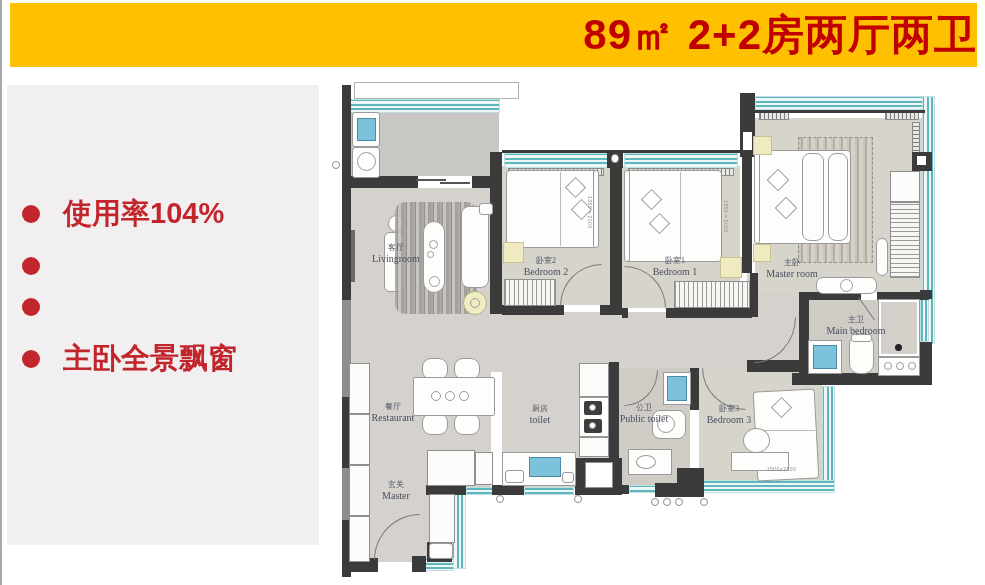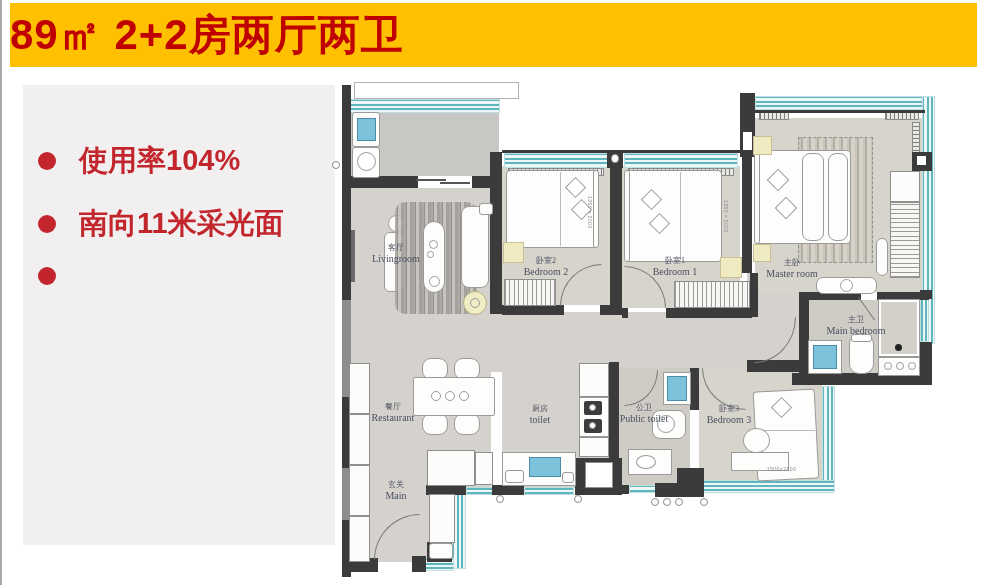--- a/index.html
+++ b/index.html
@@ -1,24 +1,24 @@
 <!DOCTYPE html>
 <html><head>
 <meta charset="utf-8">
 <style>
   html,body{margin:0;padding:0;}
   .page{position:relative;width:985px;height:585px;background:#ffffff;overflow:hidden;
         font-family:"Liberation Sans",sans-serif;border-left:2px solid #a8a8a8;}
   
   .banner{position:absolute;left:8px;top:3px;width:967px;height:64px;background:#FFC000;
-          display:flex;align-items:center;justify-content:flex-start;}
+          display:flex;align-items:center;justify-content:flex-end;}
   .banner-title{color:#C00000;font-size:42px;font-weight:bold;letter-spacing:1px;}
   
-  .features{position:absolute;left:21px;top:85px;width:312px;height:460px;background:#F1EFF0;
-            display:flex;flex-direction:column;gap:23px;padding-top:56px;box-sizing:border-box;}
+  .features{position:absolute;left:5px;top:85px;width:312px;height:460px;background:#F1EFF0;
+            display:flex;flex-direction:column;gap:23px;padding-top:109px;box-sizing:border-box;}
   .feature{display:flex;align-items:center;padding-left:15px;}
   .dot{width:18px;height:18px;border-radius:50%;background:#C2262C;margin-right:23px;flex:0 0 18px;}
   .ftext{color:#C2262C;font-size:29px;font-weight:bold;white-space:nowrap;}
   
   .plan{position:absolute;inset:0;}
   .plan i{position:absolute;display:block;font-style:normal;box-sizing:border-box;}
   .w{background:#3b3b3b;}
   .wg{background:#8d8d8d;}
   .white{background:#ffffff;}
   .fl{background:#d5d2cd;}
@@ -68,24 +68,27 @@
     <span class="banner-title">89㎡ 2+2房两厅两卫</span>
   </div>
 
   <div class="features">
     <div class="feature">
         <span class="dot"></span>
         <span class="ftext">使用率104%</span>
       </div>
     <div class="feature">
         <span class="dot"></span>
-        <span class="ftext">南向11米采光面</span>
       </div>
     <div class="feature">
         <span class="dot"></span>
+      </div>
+    <div class="feature">
+        <span class="dot"></span>
+        <span class="ftext">主卧全景飘窗</span>
       </div>
   </div>
 
   <div class="plan">
 
     <i class="fld" style="left:348px;top:112px;width:149px;height:66px"></i>
     <i class="fl" style="left:348px;top:188px;width:141px;height:302px"></i>
     <i class="fl" style="left:348px;top:490px;width:102px;height:72px"></i>
     <i class="fl" style="left:489px;top:312px;width:261px;height:60px"></i>
     <i class="fl" style="left:500px;top:362px;width:107px;height:126px"></i>
@@ -287,21 +290,21 @@
     <div class="lbl" style="left:394px;top:243px">
       <span class="cn">客厅</span>
       <span class="en">Livingroom</span>
     </div>
     <div class="lbl" style="left:391px;top:402px">
       <span class="cn">餐厅</span>
       <span class="en">Restaurant</span>
     </div>
     <div class="lbl" style="left:394px;top:480px">
       <span class="cn">玄关</span>
-      <span class="en">Main</span>
+      <span class="en">Master</span>
     </div>
     <div class="lbl" style="left:538px;top:404px">
       <span class="cn">厨房</span>
       <span class="en">toilet</span>
     </div>
     <div class="lbl" style="left:642px;top:403px">
       <span class="cn">公卫</span>
       <span class="en">Public toilet</span>
     </div>
     <div class="lbl" style="left:544px;top:256px">

